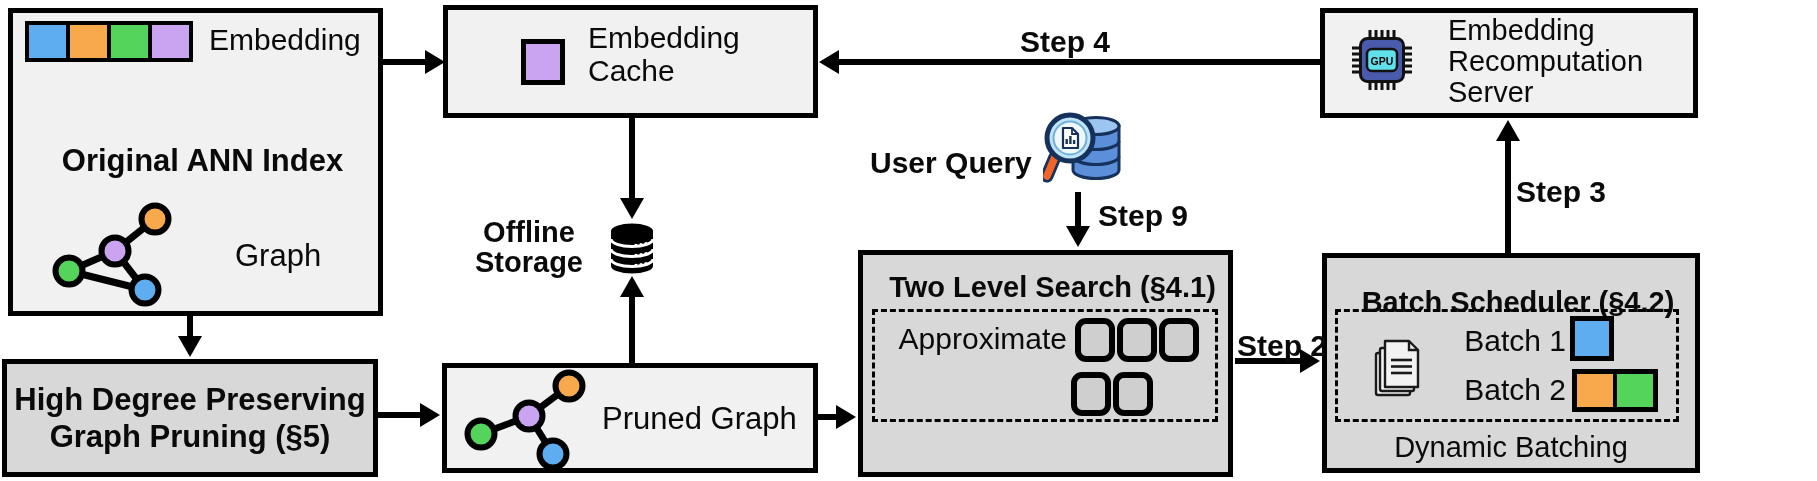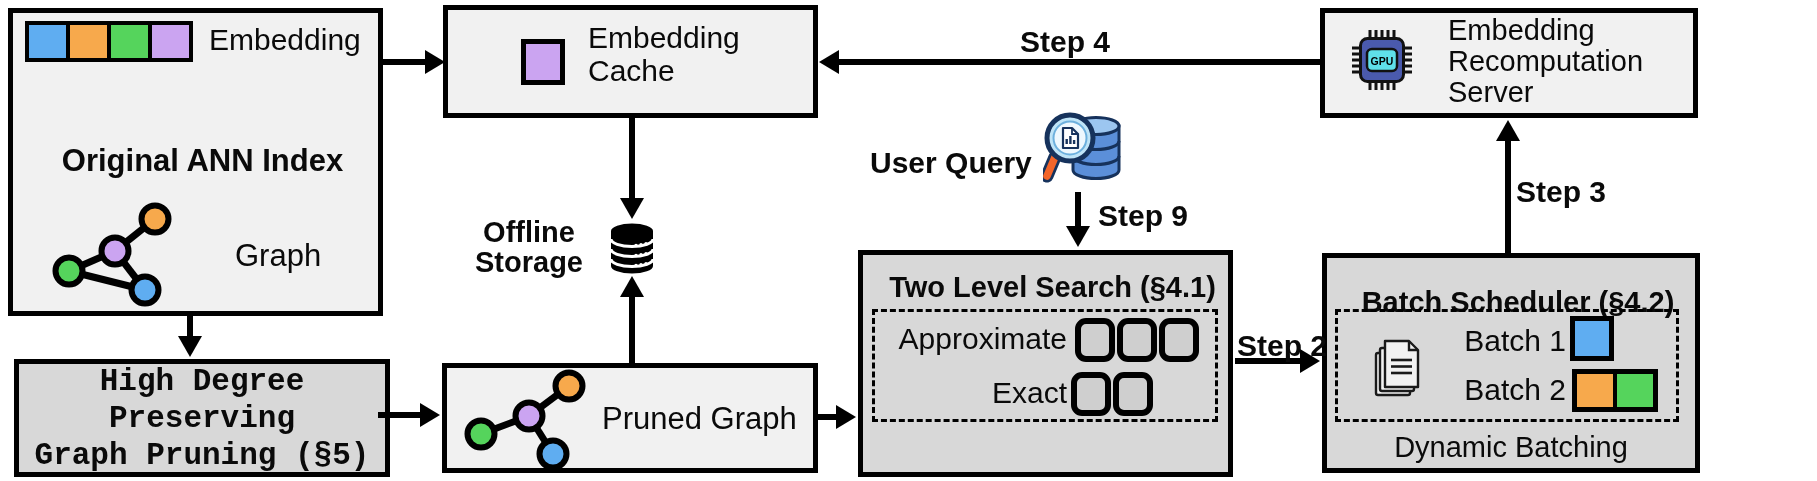--- a/index.html
+++ b/index.html
@@ -135,21 +135,20 @@
 
   <div class="box gray" style="left:858px;top:250px;width:375px;height:227px;">
     <div class="title" style="top:16px;">Two Level Search (§4.1)</div>
     <div class="dashed" style="left:9px;top:54px;width:346px;height:113px;">
       <div class="lbl" style="left:0;top:10px;width:192px;text-align:right;">Approximate</div>
       <div class="q-row" style="left:200px;top:6px;">
           <span class="q-sq"></span>
           <span class="q-sq"></span>
           <span class="q-sq"></span>
         </div>
-      <div class="lbl" style="left:0;top:64px;width:192px;text-align:right;">Exact</div>
       <div class="q-row" style="left:196px;top:60px;">
           <span class="q-sq"></span>
           <span class="q-sq"></span>
         </div>
     </div>
   </div>
 
   <div class="box gray" style="left:1322px;top:253px;width:378px;height:220px;">
     <div class="title" style="top:17px;margin-top:11px;">Batch Scheduler (§4.2)</div>
     <div class="dashed" style="left:8px;top:51px;width:344px;height:113px;">
@@ -168,21 +167,21 @@
       <div class="b-sq" style="left: 232px; top: 4px; background: rgb(95, 173, 241);"></div>
       <div class="lbl" style="left:88px;top:61px;width:140px;text-align:right;">Batch 2</div>
       <div class="b-duo" style="left:234px;top:57px;">
         <span class="b-cell" style="background: rgb(247, 169, 76);"></span>
         <span class="b-cell" style="background: rgb(85, 212, 92);"></span>
       </div>
     </div>
     <div class="caption" style="top:173px;">Dynamic Batching</div>
   </div>
 
-  <div class="box gray" style="left:14px;top:359px;width:376px;height:118px;display:flex;align-items:center;justify-content:center;font-family:Liberation Mono, monospace;">
+  <div class="box gray" style="left:2px;top:359px;width:376px;height:118px;display:flex;align-items:center;justify-content:center;">
     <div style="font-weight:bold;font-size:31px;line-height:37px;text-align:center;white-space:pre-line;">High Degree Preserving
 Graph Pruning (§5)</div>
   </div>
 
   <div class="box light" style="left:442px;top:363px;width:376px;height:110px;">
     <svg class="abs" style="left:10px;top:0px;" width="150" height="104" viewBox="0 0 150 104">
       <g stroke="#000" stroke-width="7">
         <line x1="24" y1="66" x2="72" y2="48"></line>
         <line x1="72" y1="48" x2="112" y2="18"></line>
         <line x1="72" y1="48" x2="96" y2="86"></line>

